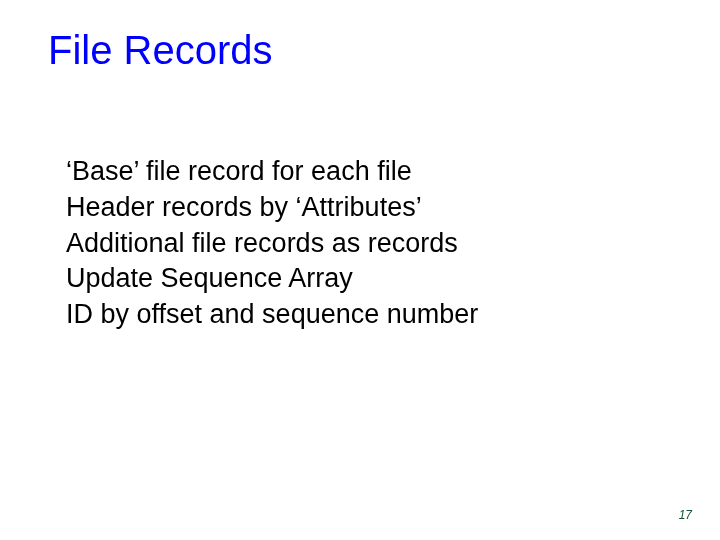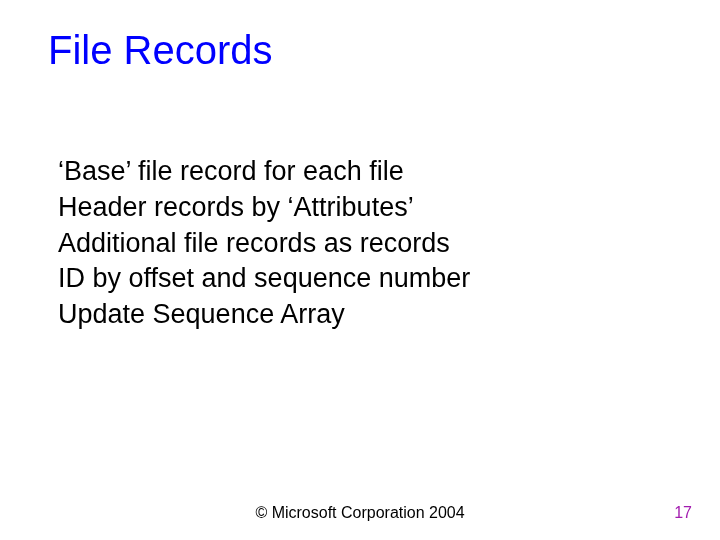--- a/index.html
+++ b/index.html
@@ -32,51 +32,51 @@
   .body {
     position: absolute;
     top: 155px;
     left: 58px;
     width: 604px;
     font-size: 27px;
     line-height: 1.25;
     color: #000;
   }
   .body .line {
-    margin: 0 0 2px 0;
+    margin: 0 0 2px 8px;
   }
   .footer {
     position: absolute;
     bottom: 18px;
     left: 0;
     width: 100%;
     text-align: center;
     font-size: 16px;
     color: #000;
   }
   .pagenum {
     position: absolute;
     bottom: 18px;
     right: 28px;
-    font-size: 16px;
-    color: #a21caf;
+    font-size: 12px;
+    color: #14532d;
+    font-style: italic;
   }
 </style>
 </head>
 <body>
 
 <div class="slide">
 
   <div class="title">File Records</div>
 
   <div class="body">
     <div class="line">‘Base’ file record for each file</div>
     <div class="line">Header records by ‘Attributes’</div>
     <div class="line">Additional file records as records</div>
+    <div class="line">Update Sequence Array</div>
     <div class="line">ID by offset and sequence number</div>
-    <div class="line">Update Sequence Array</div>
   </div>
 
-  <div class="footer">© Microsoft Corporation 2004</div>
 
   <div class="pagenum">17</div>
 
 </div>
 
 </body></html>

